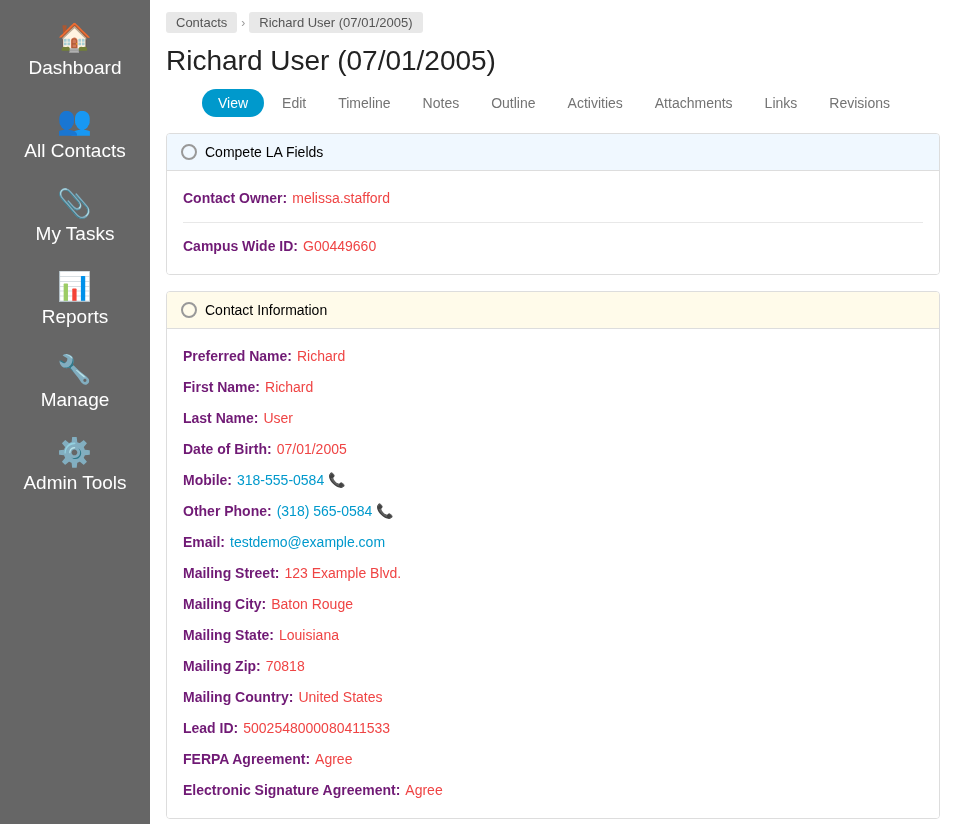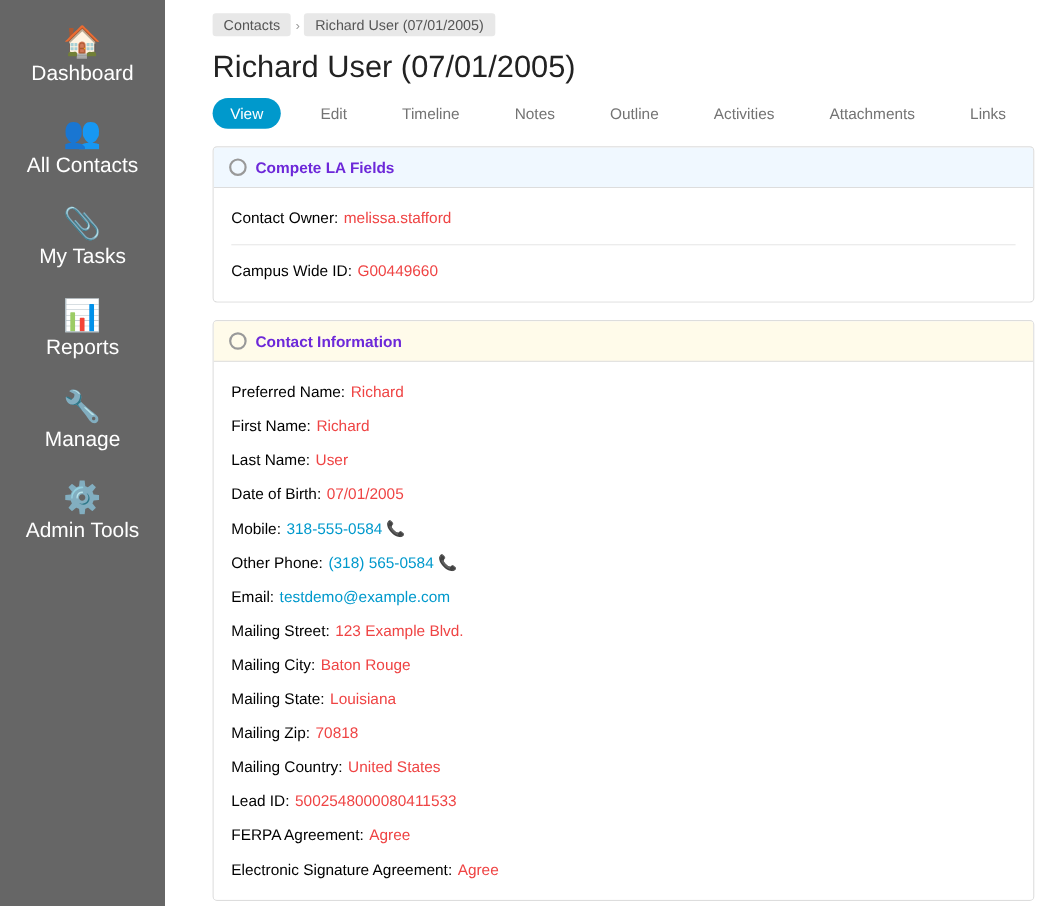--- a/index.html
+++ b/index.html
@@ -33,21 +33,20 @@
     .sidebar-item .label {
       font-size: 19px;
     }
 
     
     .main {
       flex: 1;
       background: #fff;
       overflow-y: auto;
       padding: 0;
-      margin-left: 27px;
     }
 
     
     .breadcrumb {
       display: flex;
       align-items: center;
       padding: 12px 16px 4px 16px;
       font-size: 13px;
       color: #555;
     }
@@ -72,21 +71,22 @@
       color: #222;
       padding: 8px 16px 12px 16px;
     }
 
     
     .nav-tabs {
       display: flex;
       align-items: center;
       border-bottom: none;
       padding: 0 16px;
-      gap: 22px;
+      gap: 4px;
+      justify-content: center;
     }
     .nav-tab {
       padding: 6px 14px;
       cursor: pointer;
       color: #737373;
       font-size: 14px;
       border-radius: 4px;
       text-decoration: none;
     }
     .nav-tab.active {
@@ -122,38 +122,38 @@
     .section-header-icon {
       width: 16px;
       height: 16px;
       border: 2px solid #999;
       border-radius: 50%;
       display: inline-block;
       flex-shrink: 0;
     }
     .section-header-title {
       font-size: 14px;
-      color: #6d28d9;
-      font-weight: 700;
+      color: #000000;
+      font-weight: 400;
     }
 
     .section-body {
       padding: 12px 16px;
       background: #fff;
     }
 
     .field-row {
       padding: 5px 0;
       display: flex;
       flex-wrap: wrap;
       line-height: 1.5;
     }
     .field-label {
-      font-weight: normal;
-      color: #000000;
+      font-weight: bold;
+      color: #701a75;
       margin-right: 5px;
     }
     .field-value {
       color: #ef4444;
     }
     .field-value.link {
       color: #0099cc;
       text-decoration: none;
     }
 

